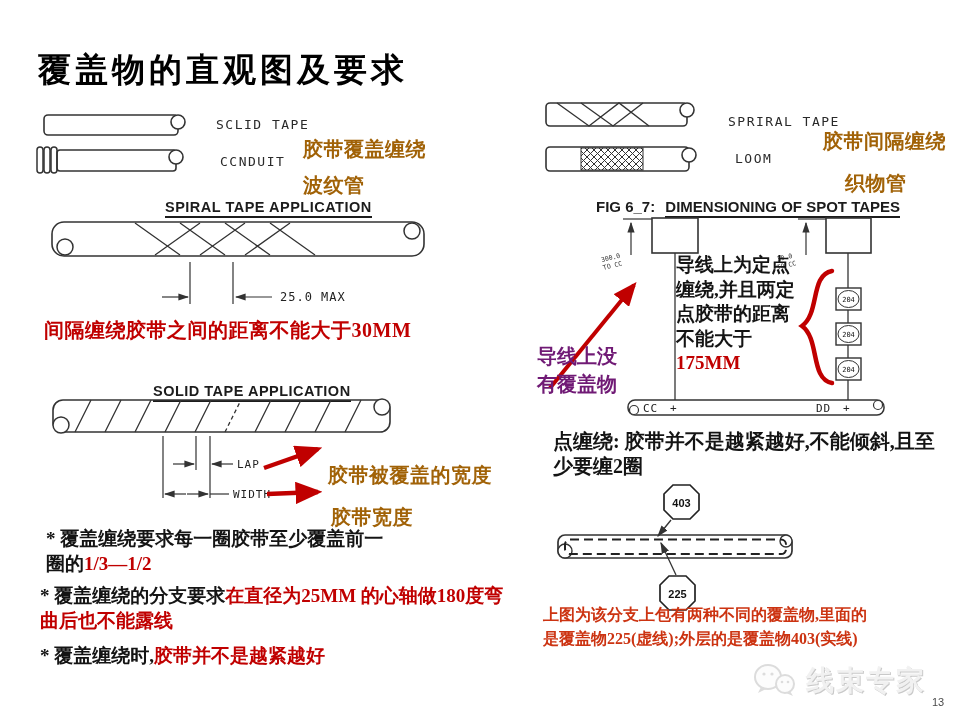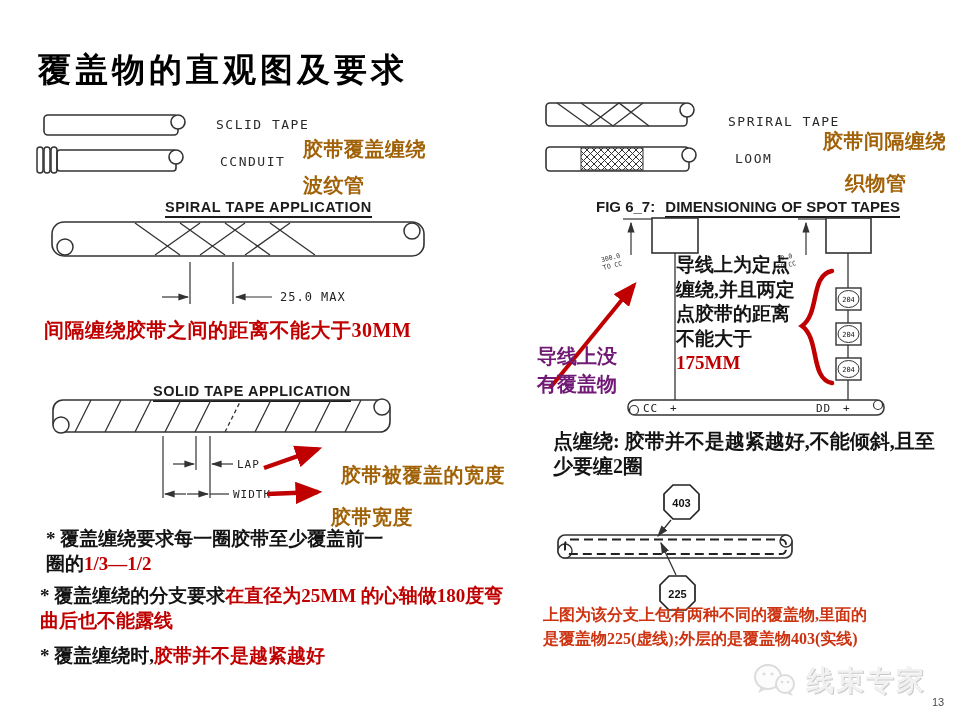--- a/index.html
+++ b/index.html
@@ -144,21 +144,21 @@
 
   <svg class="abs" style="left:258px;top:440px;" width="70" height="60">
     <defs>
       <marker id="ahredL" markerWidth="6" markerHeight="5" refX="5" refY="2.5" orient="auto">
         <path d="M0,0 L6,2.5 L0,5 Z" fill="#c00000"></path>
       </marker>
     </defs>
     <line x1="6" y1="28" x2="60" y2="9" stroke="#c00000" stroke-width="4.5" marker-end="url(#ahredL)"></line>
     <line x1="9" y1="54" x2="60" y2="52" stroke="#c00000" stroke-width="4.5" marker-end="url(#ahredL)"></line>
   </svg>
-  <div class="abs cn" style="left:341px;top:437px;">胶带被覆盖的宽度</div>
+  <div class="abs cn" style="left:328px;top:437px;">胶带被覆盖的宽度</div>
   <div class="abs cn" style="left:331px;top:479px;">胶带宽度</div>
 
   <div class="abs bullet" style="left:46px;top:526px;width:480px;">
     <div>* 覆盖缠绕要求每一圈胶带至少覆盖前一</div>
     <div style=""><span>圈的</span><span class="red">1/3—1/2</span></div>
   </div>
   <div class="abs bullet" style="left:40px;top:583px;width:478px;"><span>* 覆盖缠绕的分支要求</span><span class="red">在直径为25MM 的心轴做180度弯曲后也不能露线</span></div>
   <div class="abs bullet" style="left:40px;top:643px;width:478px;"><span>* 覆盖缠绕时,</span><span class="red">胶带并不是越紧越好</span></div>
 
   <div class="abs figh" style="left:596px;top:198px;">

